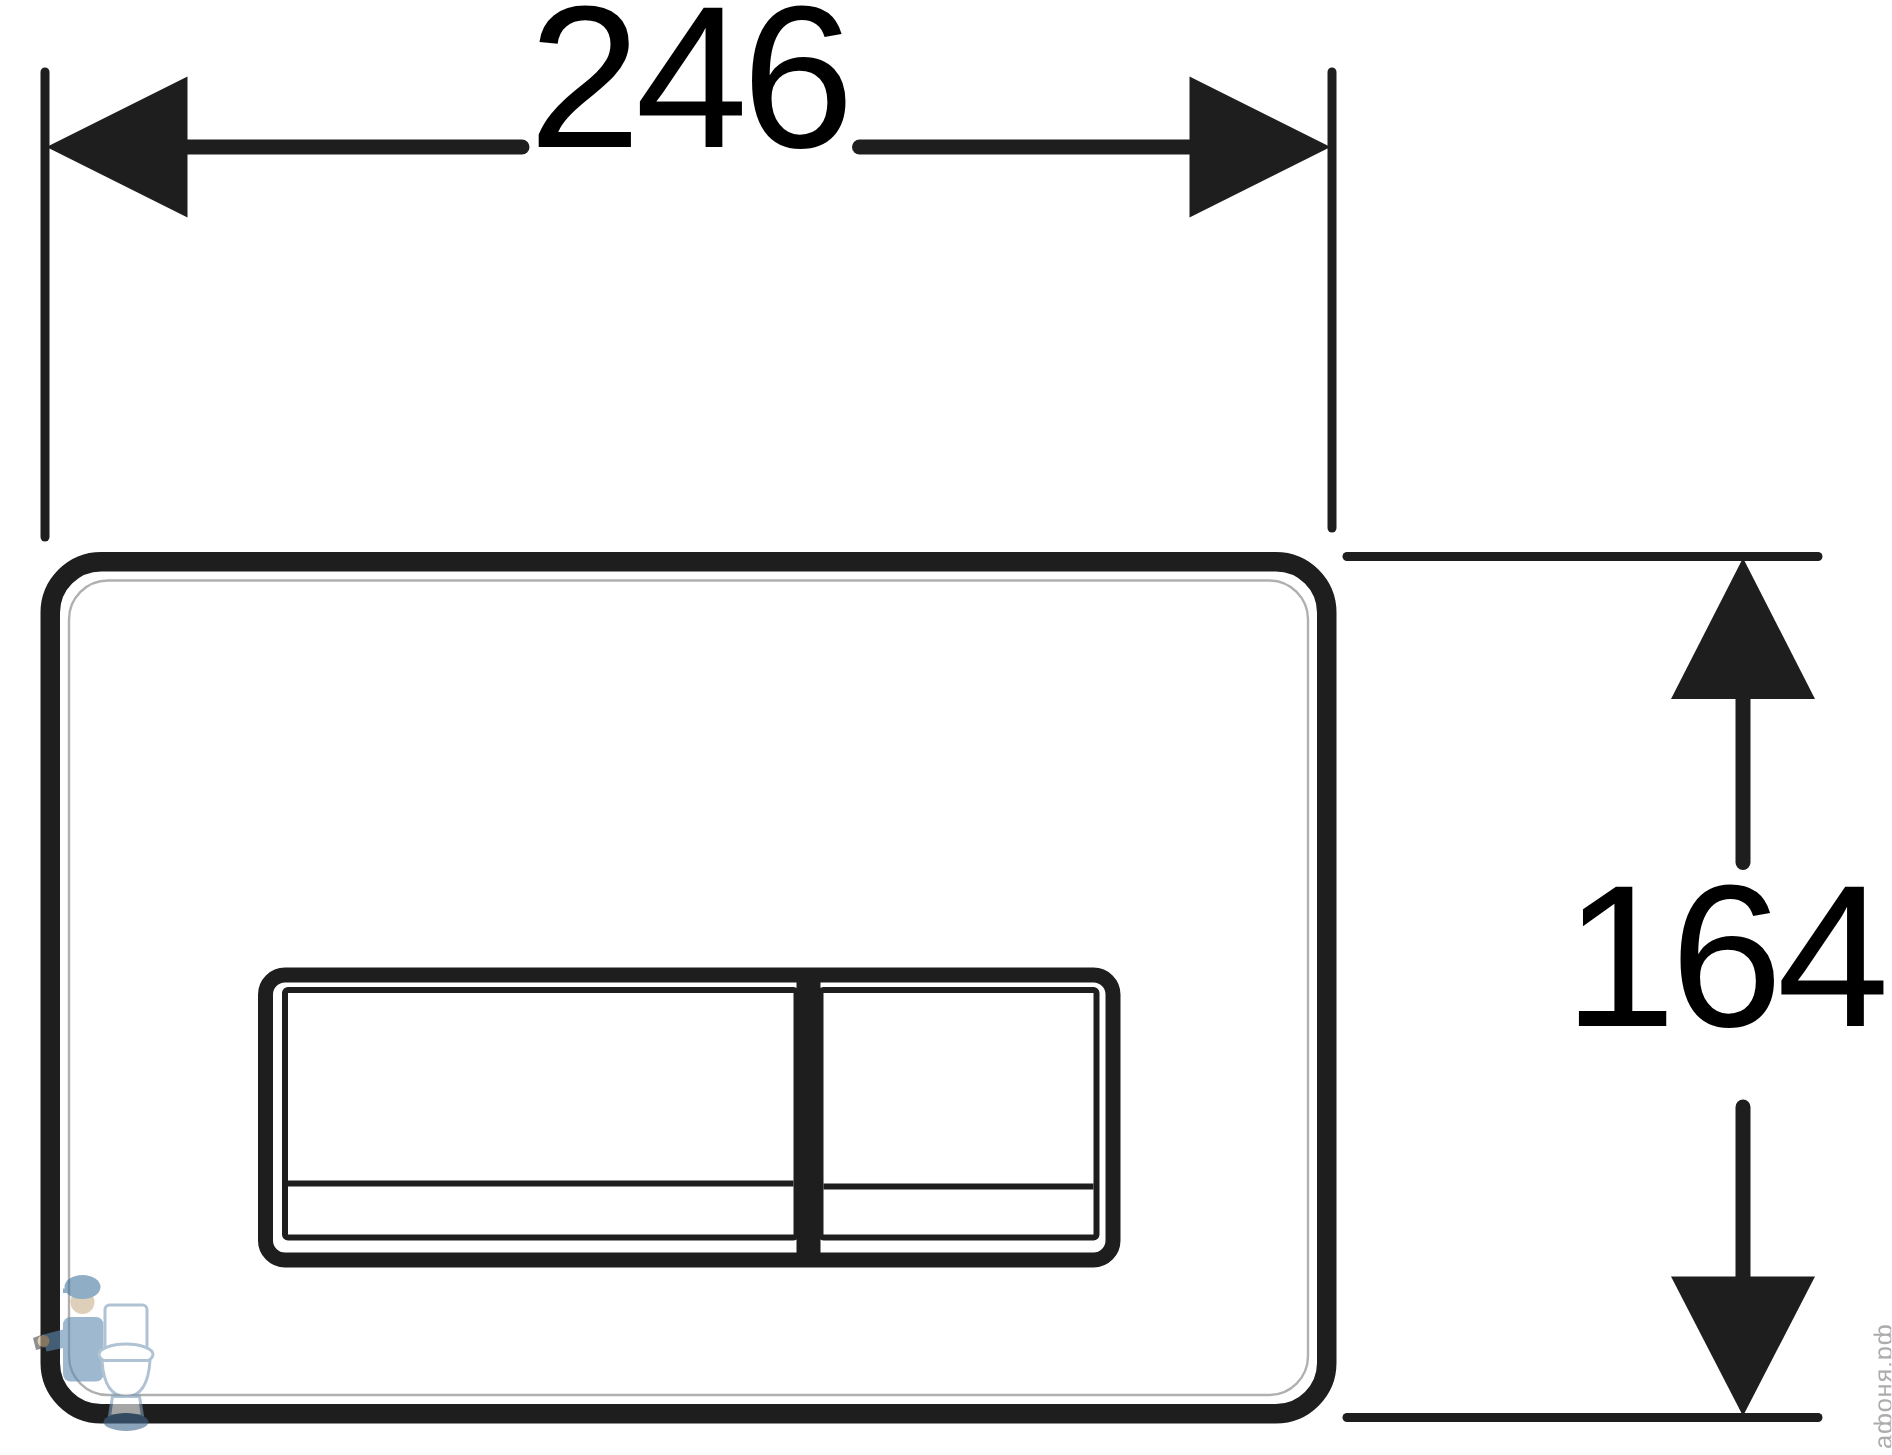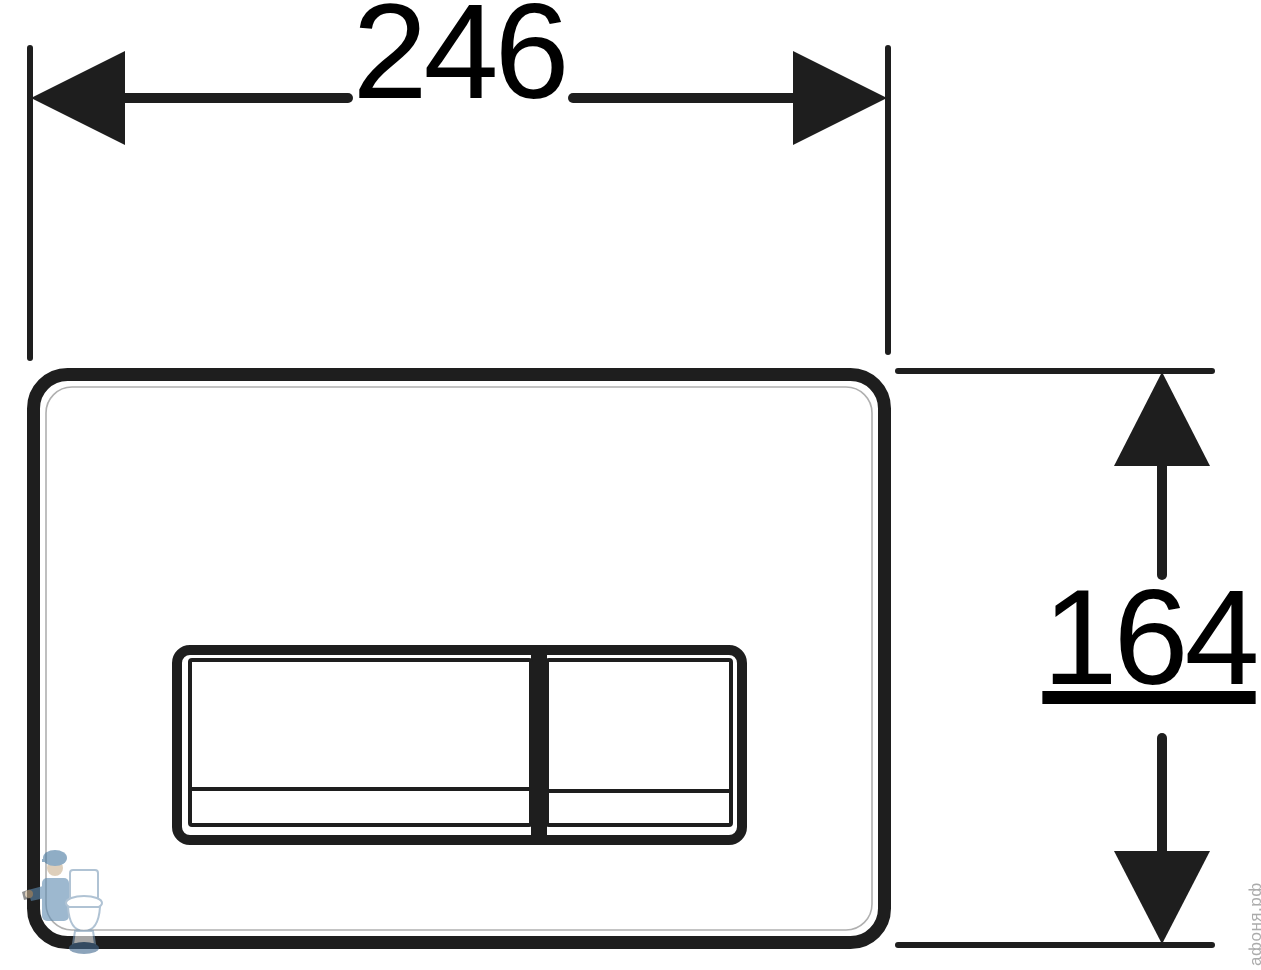--- a/index.html
+++ b/index.html
@@ -15,21 +15,21 @@
     position:absolute;
     font-size:135px;
     line-height:1;
     letter-spacing:-4px;
     color:#000;
     transform:translateX(-50%);
     white-space:nowrap;
     font-weight:400;
   }
   .width-label{left:459px;top:-16px;}
-  .height-label{left:1149px;top:570px;text-decoration:underline;}
+  .height-label{left:1149px;top:570px;}
   .site-watermark{
     position:absolute;
     left:1246px;top:966px;
     transform:rotate(-90deg);
     transform-origin:0 0;
     font-size:17px;
     letter-spacing:0.5px;
     color:#a3a3a3;
     opacity:0.9;
     white-space:nowrap;

